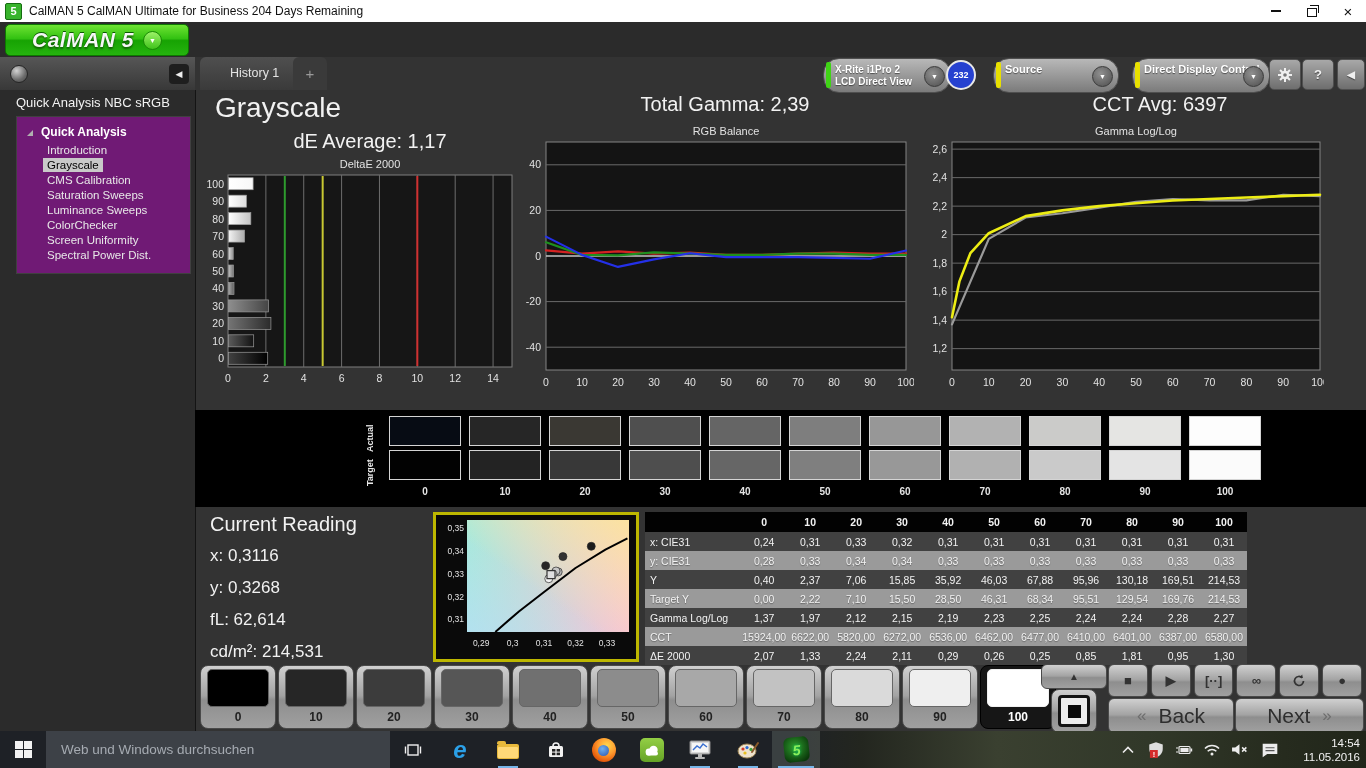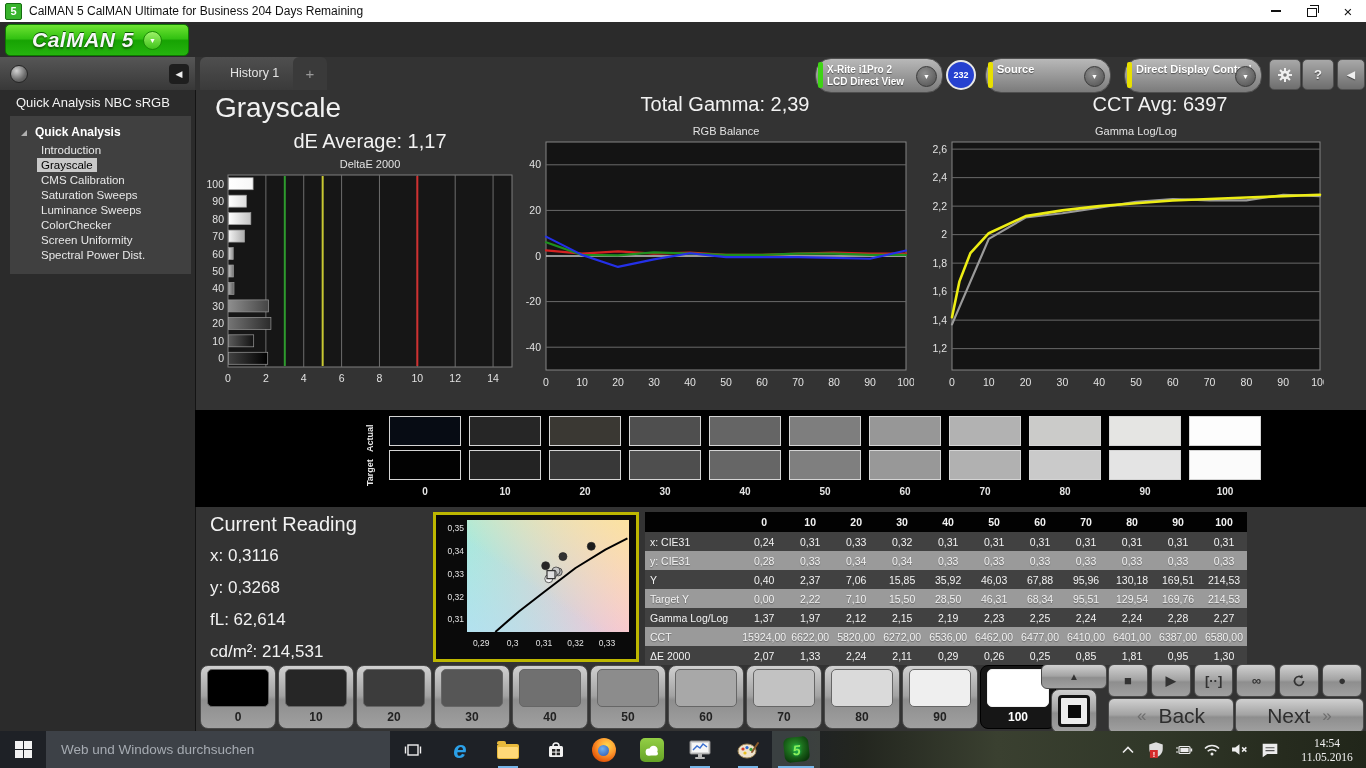--- a/index.html
+++ b/index.html
@@ -29,21 +29,21 @@
   .side-head{position:absolute;left:0;top:57px;width:195px;height:33px;background:linear-gradient(180deg,#565656,#383838);border-bottom:1px solid #1d1d1d;}
   .round-knob{position:absolute;left:10px;top:8px;width:16px;height:16px;border-radius:50%;border:1px solid #262626;
               background:radial-gradient(circle at 35% 30%,#d2d2d2,#6b6b6b 60%,#464646);}
   .collapse-btn{position:absolute;right:6px;top:7px;width:20px;height:20px;border-radius:4px;background:#1e1e1e;
                 color:#eee;font-size:9px;text-align:center;line-height:20px;}
   .tab-history{position:absolute;left:200px;top:57px;height:33px;padding:0 30px;border-radius:6px 6px 0 0;
                background:linear-gradient(180deg,#4f4f4f,#3a3a3a);color:#e4e4e4;font-size:12.5px;line-height:33px;}
   .tab-add{position:absolute;left:293px;top:57px;width:34px;height:33px;border-radius:6px 6px 0 0;background:#3a3a3a;
            color:#9a9a9a;font-size:15px;text-align:center;line-height:33px;}
   .dd{position:absolute;top:58px;height:33px;border-radius:16px;border:1px solid #4f4f4f;
-      background:linear-gradient(180deg,#b8b8b8,#7b7b7b);display:flex;align-items:center;}
+      background:linear-gradient(180deg,#b8b8b8,#7b7b7b);display:flex;align-items:center;margin-left:8px;}
   .dd-bar{position:absolute;left:2px;top:3px;width:5px;height:26px;border-radius:2px;}
   .dd-text{padding-left:11px;color:#fff;text-shadow:0 1px 1px rgba(0,0,0,.5);}
   .dd-2line{font-size:10px;font-weight:bold;line-height:12px;}
   .dd-1line{font-size:11px;font-weight:bold;align-self:flex-start;padding-top:4px;}
   .dd-chev{position:absolute;right:5px;top:7px;width:19px;height:19px;border-radius:50%;color:#fff;font-size:7px;
            background:radial-gradient(circle at 40% 35%,#909090,#4d4d4d);border:1px solid #3a3a3a;
            display:flex;align-items:center;justify-content:center;}
   .dd-meter{left:815px;width:126px;}
   .dd-source{left:985px;width:124px;}
   .dd-ddc{left:1124px;width:136px;}
@@ -51,21 +51,21 @@
          border:2px solid #e8e8e8;color:#fff;font-size:9px;font-weight:bold;display:flex;align-items:center;justify-content:center;}
   .tool-btn{position:absolute;top:59px;height:29px;border-radius:5px;border:1px solid #4f4f4f;
             background:linear-gradient(180deg,#a8a8a8,#6e6e6e);display:flex;align-items:center;justify-content:center;
             color:#f0f0f0;font-weight:bold;font-size:13px;text-shadow:0 1px 1px #0008;}
   .btn-gear{left:1269px;width:30px;}
   .btn-help{left:1302px;width:30px;}
   .btn-cright{left:1337px;width:26px;font-size:10px;}
   
   .sidebar{position:absolute;left:0;top:90px;width:195px;height:641px;background:#2b2b2b;border-right:1px solid #141414;}
   .side-title{padding:5px 8px 5px 16px;font-size:13px;color:#f2f2f2;}
-  .tree{margin:1px 4px 0 10px;background:#404040;border:1px solid #404040;padding:5px 8px 10px 0;}
+  .tree{margin:1px 4px 0 16px;background:#701a75;border:1px solid #404040;padding:5px 8px 10px 0;}
   .tree-root{position:relative;font-size:12px;font-weight:bold;color:#fff;padding:3px 6px 3px 24px;}
   .tree-root::before{content:"";position:absolute;left:10px;top:8px;border-bottom:6px solid #b0b0b0;border-left:6px solid transparent;}
   .tree-item{font-size:11.5px;color:#e8e8e8;padding:1px 4px;margin:1px 0 1px 26px;width:fit-content;}
   .tree-item.selected{background:#c9c9c9;color:#000;}
   
   .h-title{position:absolute;left:215px;top:92px;font-size:28px;color:#f2f2f2;}
   .h-de{position:absolute;left:230px;top:130px;width:280px;text-align:center;font-size:20px;color:#f2f2f2;}
   .h-gamma{position:absolute;left:560px;top:93px;width:330px;text-align:center;font-size:20px;color:#f2f2f2;}
   .h-cct{position:absolute;left:1055px;top:93px;width:210px;text-align:center;font-size:20px;color:#f2f2f2;}
   .chart{position:absolute;}
@@ -143,21 +143,21 @@
   .ff{width:24px;height:24px;border-radius:50%;
       background:radial-gradient(circle at 62% 32%,#ffd84d 0%,#ff9a2e 40%,#e55b0c 72%,#b23a06 100%);position:relative;}
   .ff::after{content:"";position:absolute;left:6px;top:7px;width:11px;height:11px;border-radius:50%;
              background:radial-gradient(circle at 40% 35%,#6db0f0,#2c55ac);}
   .calman-ico{width:25px;height:25px;border-radius:6px;position:relative;
               background:radial-gradient(circle at 45% 40%,#2e9e2e,#0b3a0b 80%);transform:rotate(-6deg);
               display:flex;align-items:center;justify-content:center;color:#8af05a;font-weight:bold;font-style:italic;font-size:14px;
               text-shadow:0 0 3px #1c6;}
   .tray{margin-left:auto;display:flex;align-items:center;gap:4px;padding-right:6px;}
   .tray-ico{width:24px;display:flex;align-items:center;justify-content:center;position:relative;}
-  .clock{text-align:center;color:#f2f2f2;font-size:11.5px;line-height:14px;padding-left:6px;min-width:66px;font-family:Liberation Serif, serif;}
+  .clock{text-align:right;color:#f2f2f2;font-size:11.5px;line-height:14px;padding-left:6px;min-width:66px;}
   svg text{font-family:"Liberation Sans",sans-serif;}
 </style>
 </head>
 <body>
 
 <div class="screen">
 
   <div class="titlebar">
     <div class="app-icon">5</div>
     <div class="window-title">CalMAN 5 CalMAN Ultimate for Business 204 Days Remaining</div>

